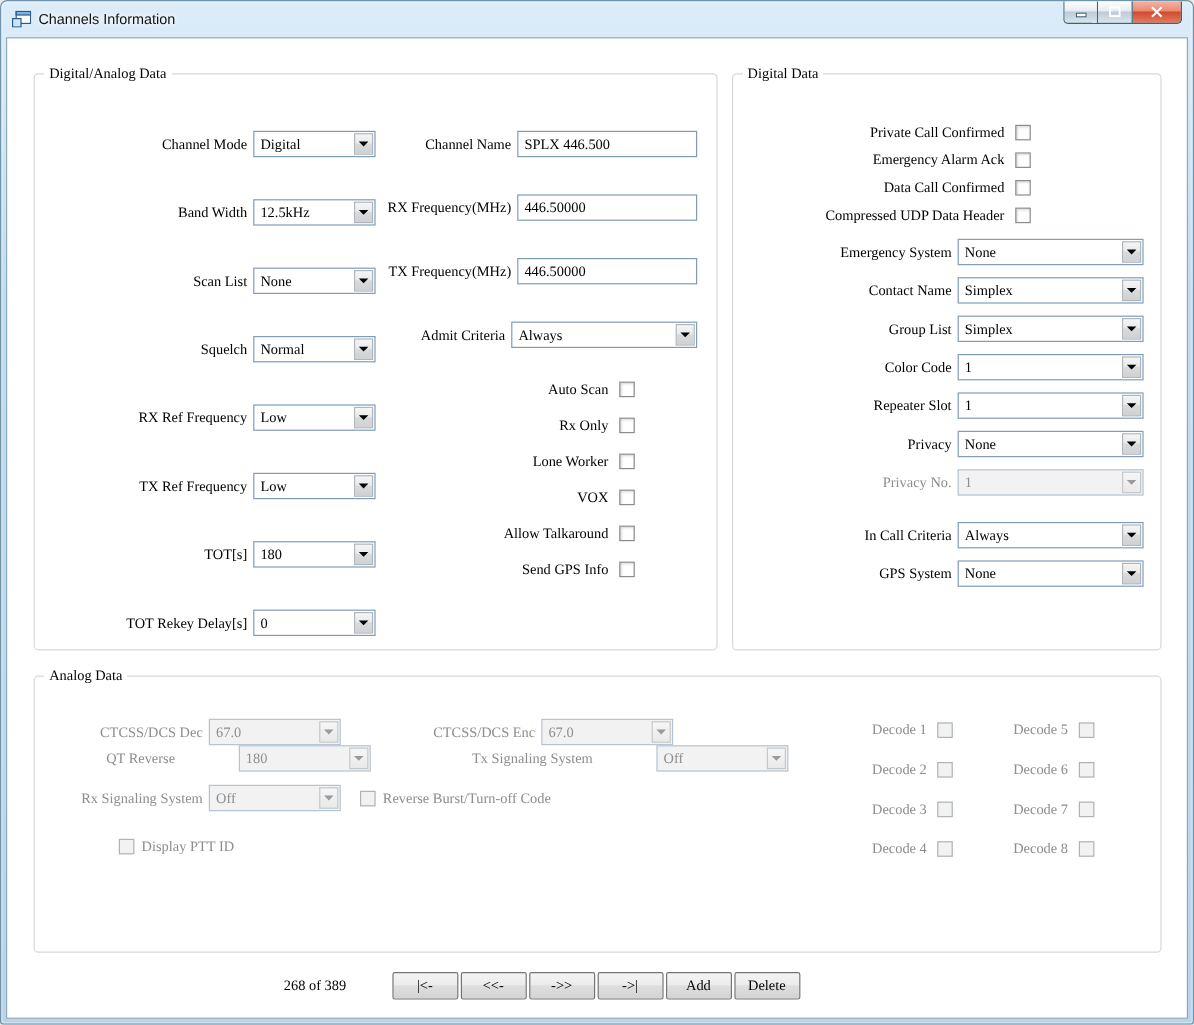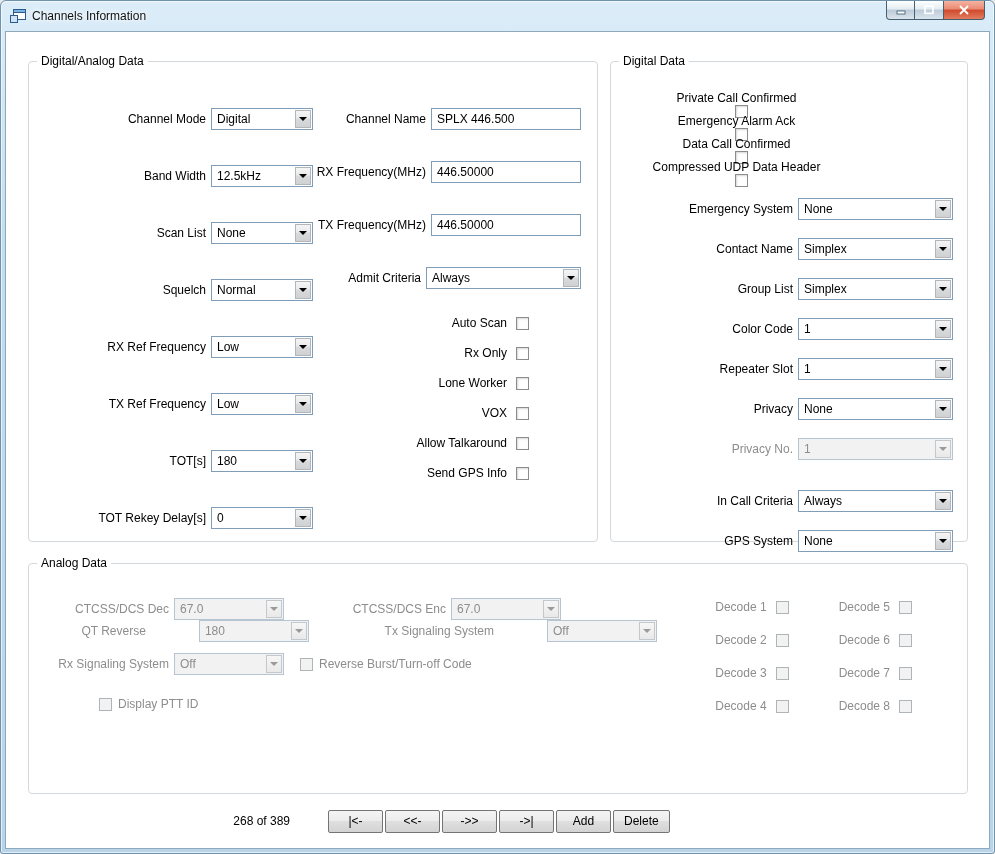--- a/index.html
+++ b/index.html
@@ -21,21 +21,21 @@
     border:1px solid #47606f; border-top:none;
     background:linear-gradient(180deg,#ffffff,#e3ecf2 45%,#bccbd7 50%,#dae5ed);
     cursor:default; }
   .cap-btn + .cap-btn { border-left:none; }
   .cap-btn.min { border-radius:0 0 0 4px; }
   .cap-btn.close { width:41px; border-radius:0 0 4px 0;
     background:linear-gradient(180deg,#f5b3a2,#e98a72 45%,#d04a2c 50%,#e27b5f); }
 
   
   .client { position:absolute; left:4px; right:4px; top:30px; bottom:4px;
-    background:#fff; border:1px solid #8ea9bc; }
+    background:#fff; border:1px solid #8ea9bc;font-family:Liberation Serif, serif; }
 
   
   fieldset.group { position:absolute; margin:0; padding:0; min-width:0;
     border:1px solid #d4d9dd; border-radius:4px; background:#fff; }
   fieldset.group legend { margin-left:8px; padding:0 4px; font-size:12px; color:#000; }
   .g-da { left:22px; top:22px; width:570px; height:488px; }
   .g-dd { left:604px; top:22px; width:358px; height:488px; }
   .g-an { left:22px; top:524px; width:940px; height:238px; }
 
   
@@ -72,23 +72,23 @@
     display:flex; flex-direction:column; gap:35px; }
   .da-right { position:absolute; left:292px; top:40px; width:266px;
     display:flex; flex-direction:column; }
   .da-right .irow { margin-bottom:31px; padding-right:6px; }
   .da-right .arow { margin-bottom:24px; padding-right:6px; }
   .da-right .crow { height:20px; margin-bottom:10px; padding-right:58px; }
 
   
   .dd-checks { position:absolute; left:8px; right:8px; top:32px;
     display:flex; flex-direction:column; }
-  .dd-checks .row { height:18px; margin-bottom:5px; padding-right:100px; justify-content:flex-end;flex-direction:column; }
+  .dd-checks .row { height:18px; margin-bottom:5px; padding-right:100px; justify-content:flex-end; }
   .dd-combos { position:absolute; left:8px; right:8px; top:130px;
-    display:flex; flex-direction:column;gap:8px; }
+    display:flex; flex-direction:column; }
   .dd-combos .row { margin-bottom:10px; padding-right:6px; justify-content:flex-end; }
   .mt12 { margin-top:12px; }
 
   
   .an-left { position:absolute; left:8px; top:28px; width:620px; }
   .an-lbl { display:inline-block; width:132px; text-align:right; margin-right:5px; white-space:nowrap; }
   .an-lbl2 { display:inline-block; width:142px; text-align:right; margin:0 5px 0 20px; white-space:nowrap; }
   .an-r1 { } .an-r2 { margin-bottom:11px;gap:48px; } .an-r3 { margin-bottom:18px; }
   .an-r4 { padding-left:62px; }
   .an-decodes { position:absolute; top:28px; right:55px; display:flex; gap:50px; }

